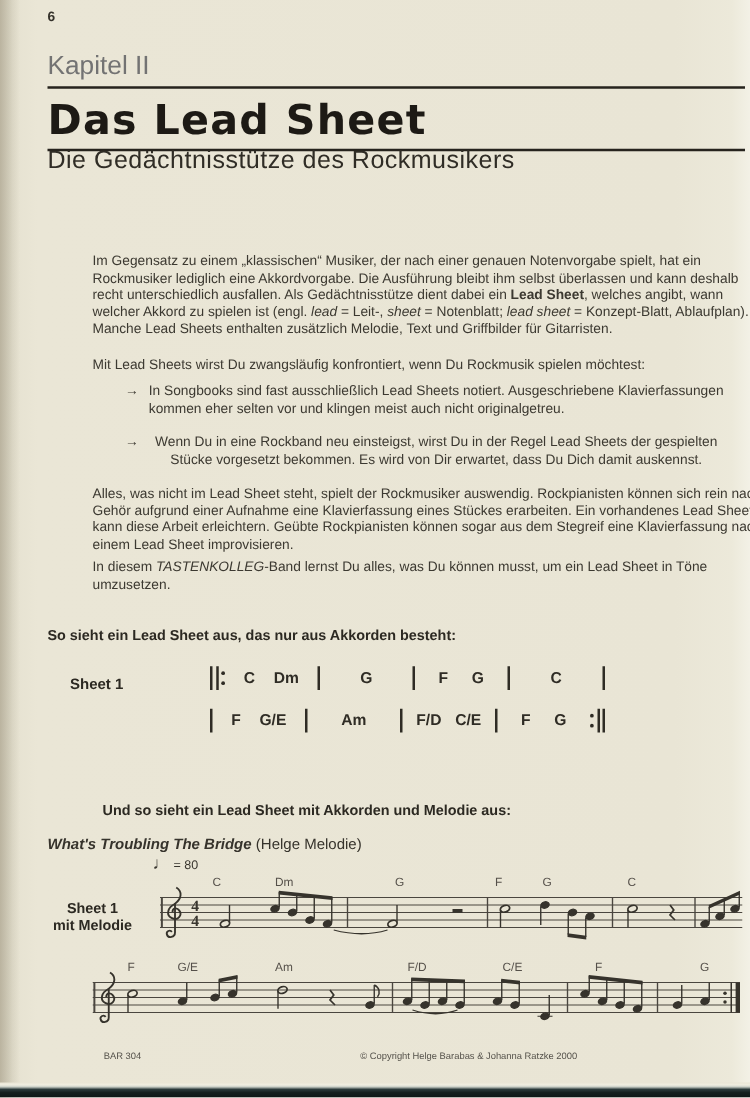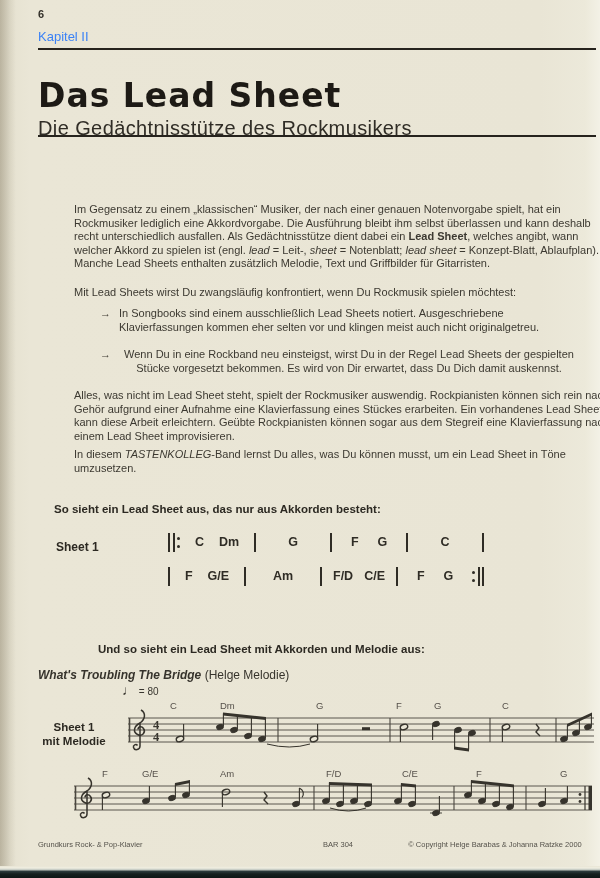--- a/index.html
+++ b/index.html
@@ -7,40 +7,40 @@
   body {
     position:relative; overflow:hidden;
     font-family:"Liberation Sans", sans-serif;
     background:linear-gradient(90deg,#d7d2c0 0,#e6e2d1 10px,#eae6d6 30px,#e9e5d5 540px,#ece9da 585px,#f3f1e6 600px);
     color:#39362f;
   }
   .abs { position:absolute; }
 
   
   .page-num { top:8px; left:38px; font-size:11px; font-weight:bold; color:#34312a; }
-  .chapter { top:29px; left:38px; right:4px; font-size:13px; color:#3b82f6;
+  .chapter { top:41px; left:38px; right:4px; font-size:21px; color:#737373;
              border-bottom:2.5px solid #26231d; padding-bottom:4px; }
   .title { top:76px; left:38px; right:4px; font-family:"DejaVu Sans", sans-serif;
            font-size:33px; font-weight:bold; letter-spacing:1px; color:#1d1a15;
-           border-bottom:2.5px solid #26231d; padding-bottom:20px; }
+           border-bottom:2.5px solid #26231d; padding-bottom:4px; }
   .subtitle { top:117px; left:38px; font-size:20px; color:#302d26; letter-spacing:.4px; }
 
   
   .bodytext { font-size:11px; line-height:13.6px; color:#3c3931; text-align:left;margin-left:36px; }
   .p1 { top:203px; left:38px; width:536px; }
   .p2 { top:286px; left:38px; width:536px; }
   .bullet { left:83px; width:460px; }
   .b1 { top:307px; }
   .b2 { top:348px;text-align:center; }
   .bullet-arrow { left:64px; width:16px; font-size:11px; color:#3c3931; }
   .ba1 { top:307px; } .ba2 { top:348px; }
   .p3 { top:389px; left:38px; width:536px; }
   .p4 { top:448px; left:38px; width:536px; }
 
-  .section-head { left:54px; width:536px; font-size:11.5px; font-weight:bold; color:#2c2922; }
+  .section-head { left:38px; width:536px; font-size:11.5px; font-weight:bold; color:#2c2922; }
   .sh1 { top:503px; }
   .sh2 { top:643px;margin-left:44px; }
 
   
   .sheet-label { top:540px; left:56px; font-size:12px; font-weight:bold; color:#2c2922; }
   .chord-lines { top:531px; left:168px; width:330px; }
   .chord-line { display:flex; align-items:center; height:22px; margin-bottom:12px; }
   .measure { width:74px; display:flex; justify-content:space-evenly; align-items:center; }
   .chord { font-size:12.5px; font-weight:bold; color:#2f2c25; }
   .bar { width:2px; height:19px; background:#2f2c25; flex:none; }
@@ -80,21 +80,21 @@
 
 <div class="abs page-num">6</div>
 <div class="abs chapter">Kapitel II</div>
 <div class="abs title">Das Lead Sheet</div>
 <div class="abs subtitle">Die Gedächtnisstütze des Rockmusikers</div>
 
 <div class="abs bodytext p1"><span>Im Gegensatz zu einem „klassischen“ Musiker, der nach einer genauen Notenvorgabe spielt, hat ein Rockmusiker lediglich eine Akkordvorgabe. Die Ausführung bleibt ihm selbst überlassen und kann deshalb recht unterschiedlich ausfallen. Als Gedächtnisstütze dient dabei ein </span><span style="font-weight: bold;">Lead Sheet</span><span>, welches angibt, wann welcher Akkord zu spielen ist (engl. </span><span style="font-style: italic;">lead</span><span> = Leit-, </span><span style="font-style: italic;">sheet</span><span> = Notenblatt; </span><span style="font-style: italic;">lead sheet</span><span> = Konzept-Blatt, Ablaufplan). Manche Lead Sheets enthalten zusätzlich Melodie, Text und Griffbilder für Gitarristen.</span></div>
 <div class="abs bodytext p2"><span>Mit Lead Sheets wirst Du zwangsläufig konfrontiert, wenn Du Rockmusik spielen möchtest:</span></div>
 
 <div class="abs bodytext bullet-arrow ba1">→</div>
-<div class="abs bodytext bullet b1"><span>In Songbooks sind einem ausschließlich Lead Sheets notiert. Ausgeschriebene Klavierfassungen kommen eher selten vor und klingen meist auch nicht originalgetreu.</span></div>
+<div class="abs bodytext bullet b1"><span>In Songbooks sind fast ausschließlich Lead Sheets notiert. Ausgeschriebene Klavierfassungen kommen eher selten vor und klingen meist auch nicht originalgetreu.</span></div>
 <div class="abs bodytext bullet-arrow ba2">→</div>
 <div class="abs bodytext bullet b2"><span>Wenn Du in eine Rockband neu einsteigst, wirst Du in der Regel Lead Sheets der gespielten Stücke vorgesetzt bekommen. Es wird von Dir erwartet, dass Du Dich damit auskennst.</span></div>
 
 <div class="abs bodytext p3"><span>Alles, was nicht im Lead Sheet steht, spielt der Rockmusiker auswendig. Rockpianisten können sich rein nach Gehör aufgrund einer Aufnahme eine Klavierfassung eines Stückes erarbeiten. Ein vorhandenes Lead Sheet kann diese Arbeit erleichtern. Geübte Rockpianisten können sogar aus dem Stegreif eine Klavierfassung nach einem Lead Sheet improvisieren.</span></div>
 <div class="abs bodytext p4"><span>In diesem </span><span style="font-style: italic;">TASTENKOLLEG</span><span>-Band lernst Du alles, was Du können musst, um ein Lead Sheet in Töne umzusetzen.</span></div>
 
 <div class="abs section-head sh1">So sieht ein Lead Sheet aus, das nur aus Akkorden besteht:</div>
 
 <div class="abs sheet-label">Sheet 1</div>
 <div class="abs chord-lines">
@@ -316,18 +316,17 @@
     <line x1="493.4" y1="34" x2="493.4" y2="20" stroke-width="1.1"></line>
     <circle cx="506" cy="28.5" r="1.4" stroke="none"></circle>
     <circle cx="506" cy="35.5" r="1.4" stroke="none"></circle>
     <line x1="511" y1="20" x2="511" y2="44" stroke-width="1.2"></line>
     <rect x="514.5" y="20" width="3.5" height="24" stroke="none"></rect>
   </g>
 </svg>
 </div>
 
 <div class="abs footer">
-  <span class="fl">Grundkurs Rock- &amp; Pop-Klavier</span>
   <span class="fc">BAR 304</span>
   <span class="fr">© Copyright Helge Barabas &amp; Johanna Ratzke 2000</span>
 </div>
 
 <div class="abs bottom-edge"></div>
 
 </body></html>

